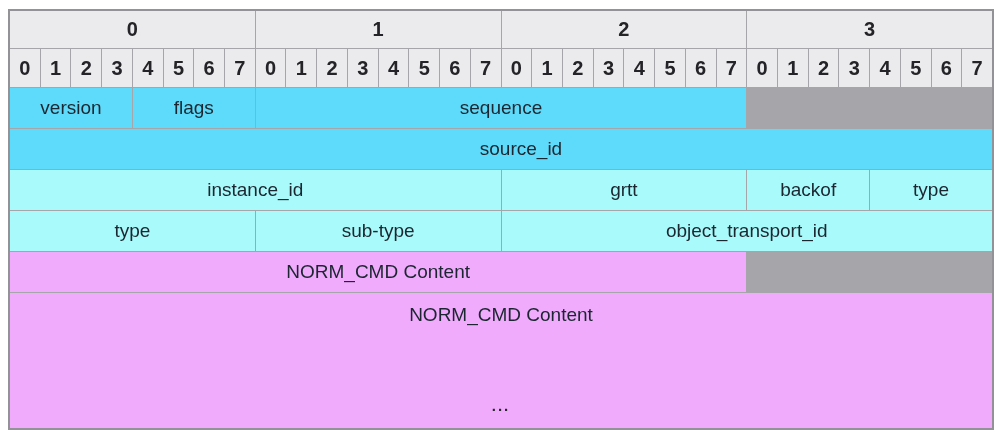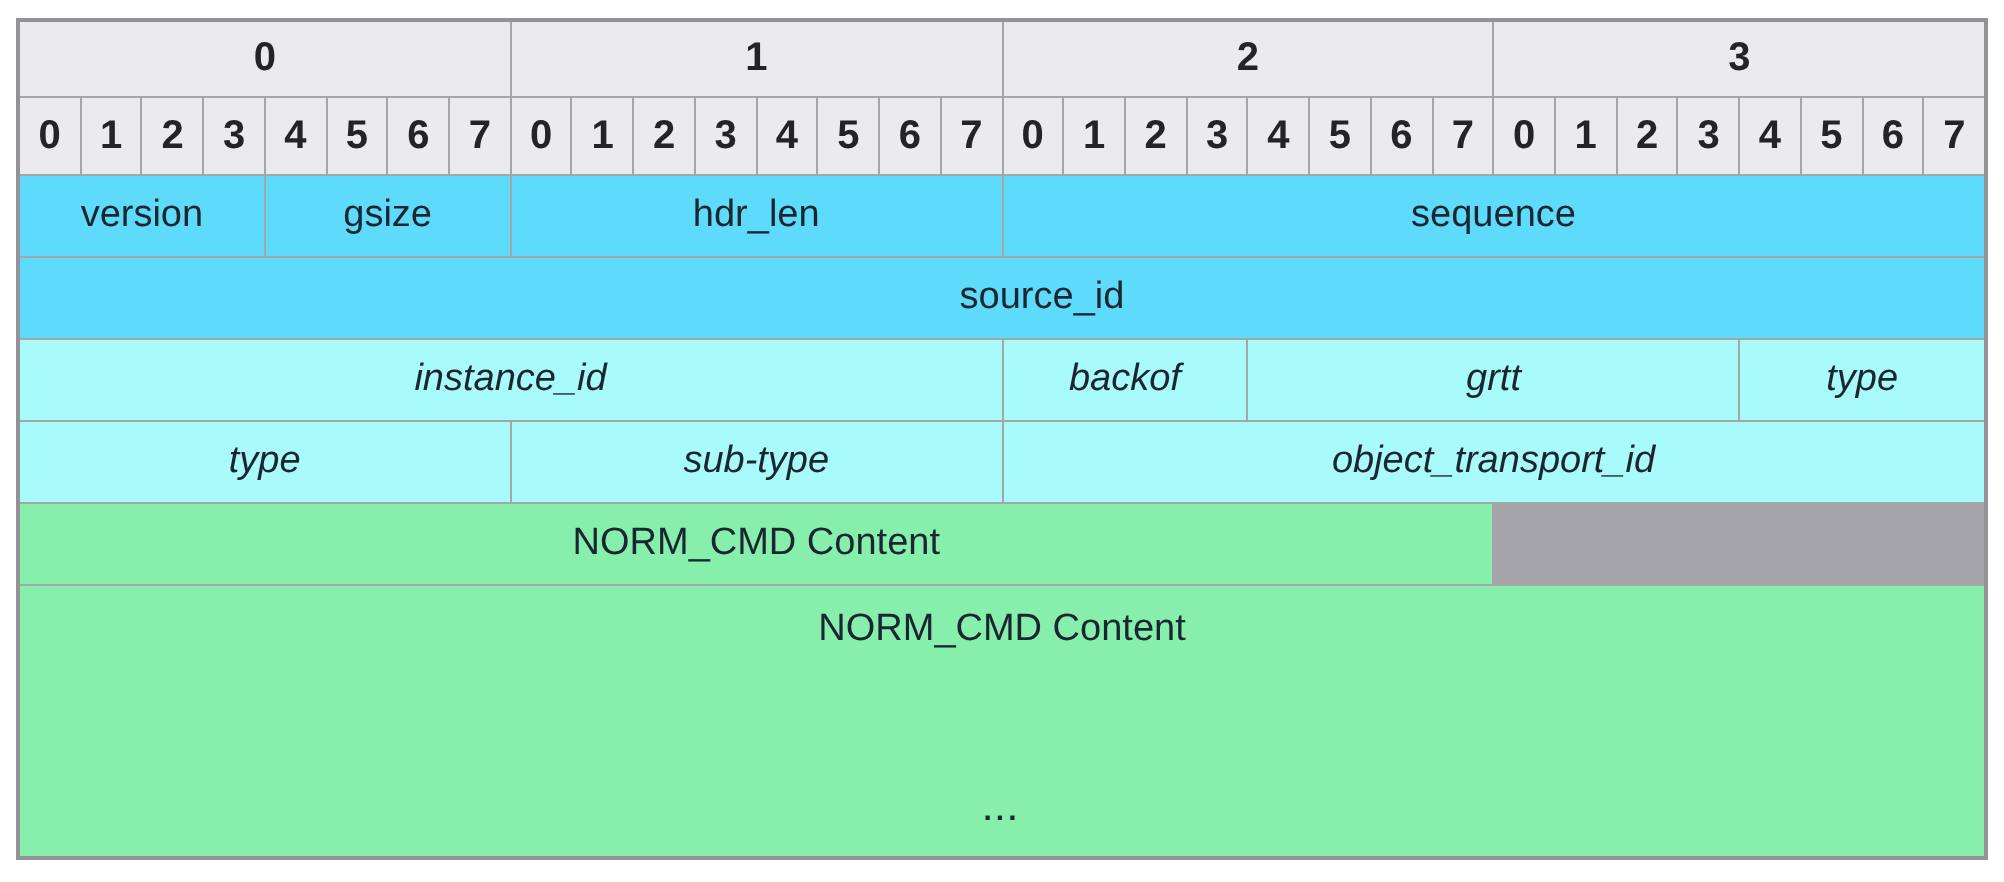--- a/index.html
+++ b/index.html
@@ -36,22 +36,22 @@
     background: #ebebed;
     font-weight: 700;
     font-size: 20px;
     color: #242428;
   }
   .f {
     font-size: 19px;
     color: #1b2630;
   }
   .dark  { background: #5edbfa; }
-  .light { background: #a9fafb; font-style: italic; }
-  .plain { background: #86efac; }
+  .light { background: #a9fafb; }
+  .plain { background: #f0abfc; }
   .s1  { grid-column: span 1; }
   .s4  { grid-column: span 4; }
   .s8  { grid-column: span 8; }
   .s16 { grid-column: span 16; }
   .s24 { grid-column: span 24; }
   .s32 { grid-column: span 32; padding-left: 40px; }
   .content-cell {
     flex-direction: column;
     justify-content: space-between;
     box-sizing: border-box;
@@ -106,29 +106,28 @@
   <div class="c hdr s1">0</div>
   <div class="c hdr s1">1</div>
   <div class="c hdr s1">2</div>
   <div class="c hdr s1">3</div>
   <div class="c hdr s1">4</div>
   <div class="c hdr s1">5</div>
   <div class="c hdr s1">6</div>
   <div class="c hdr s1">7</div>
 
   <div class="c f dark s4">version</div>
-  <div class="c f dark s4">gsize</div>
-  <div class="c f dark s8">hdr_len</div>
+  <div class="c f dark s4">flags</div>
   <div class="c f dark s16">sequence</div>
 
   <div class="c f dark s32">source_id</div>
 
   <div class="c f light s16">instance_id</div>
+  <div class="c f light s8">grtt</div>
   <div class="c f light s4">backof</div>
-  <div class="c f light s8">grtt</div>
   <div class="c f light s4">type</div>
 
   <div class="c f light s8">type</div>
   <div class="c f light s8">sub-type</div>
 
   <div class="c f light s16">object_transport_id</div>
   <div class="c f plain s24">NORM_CMD Content</div>
 
   <div class="c plain s32 content-cell">
     <span class="content-label">NORM_CMD Content</span>

